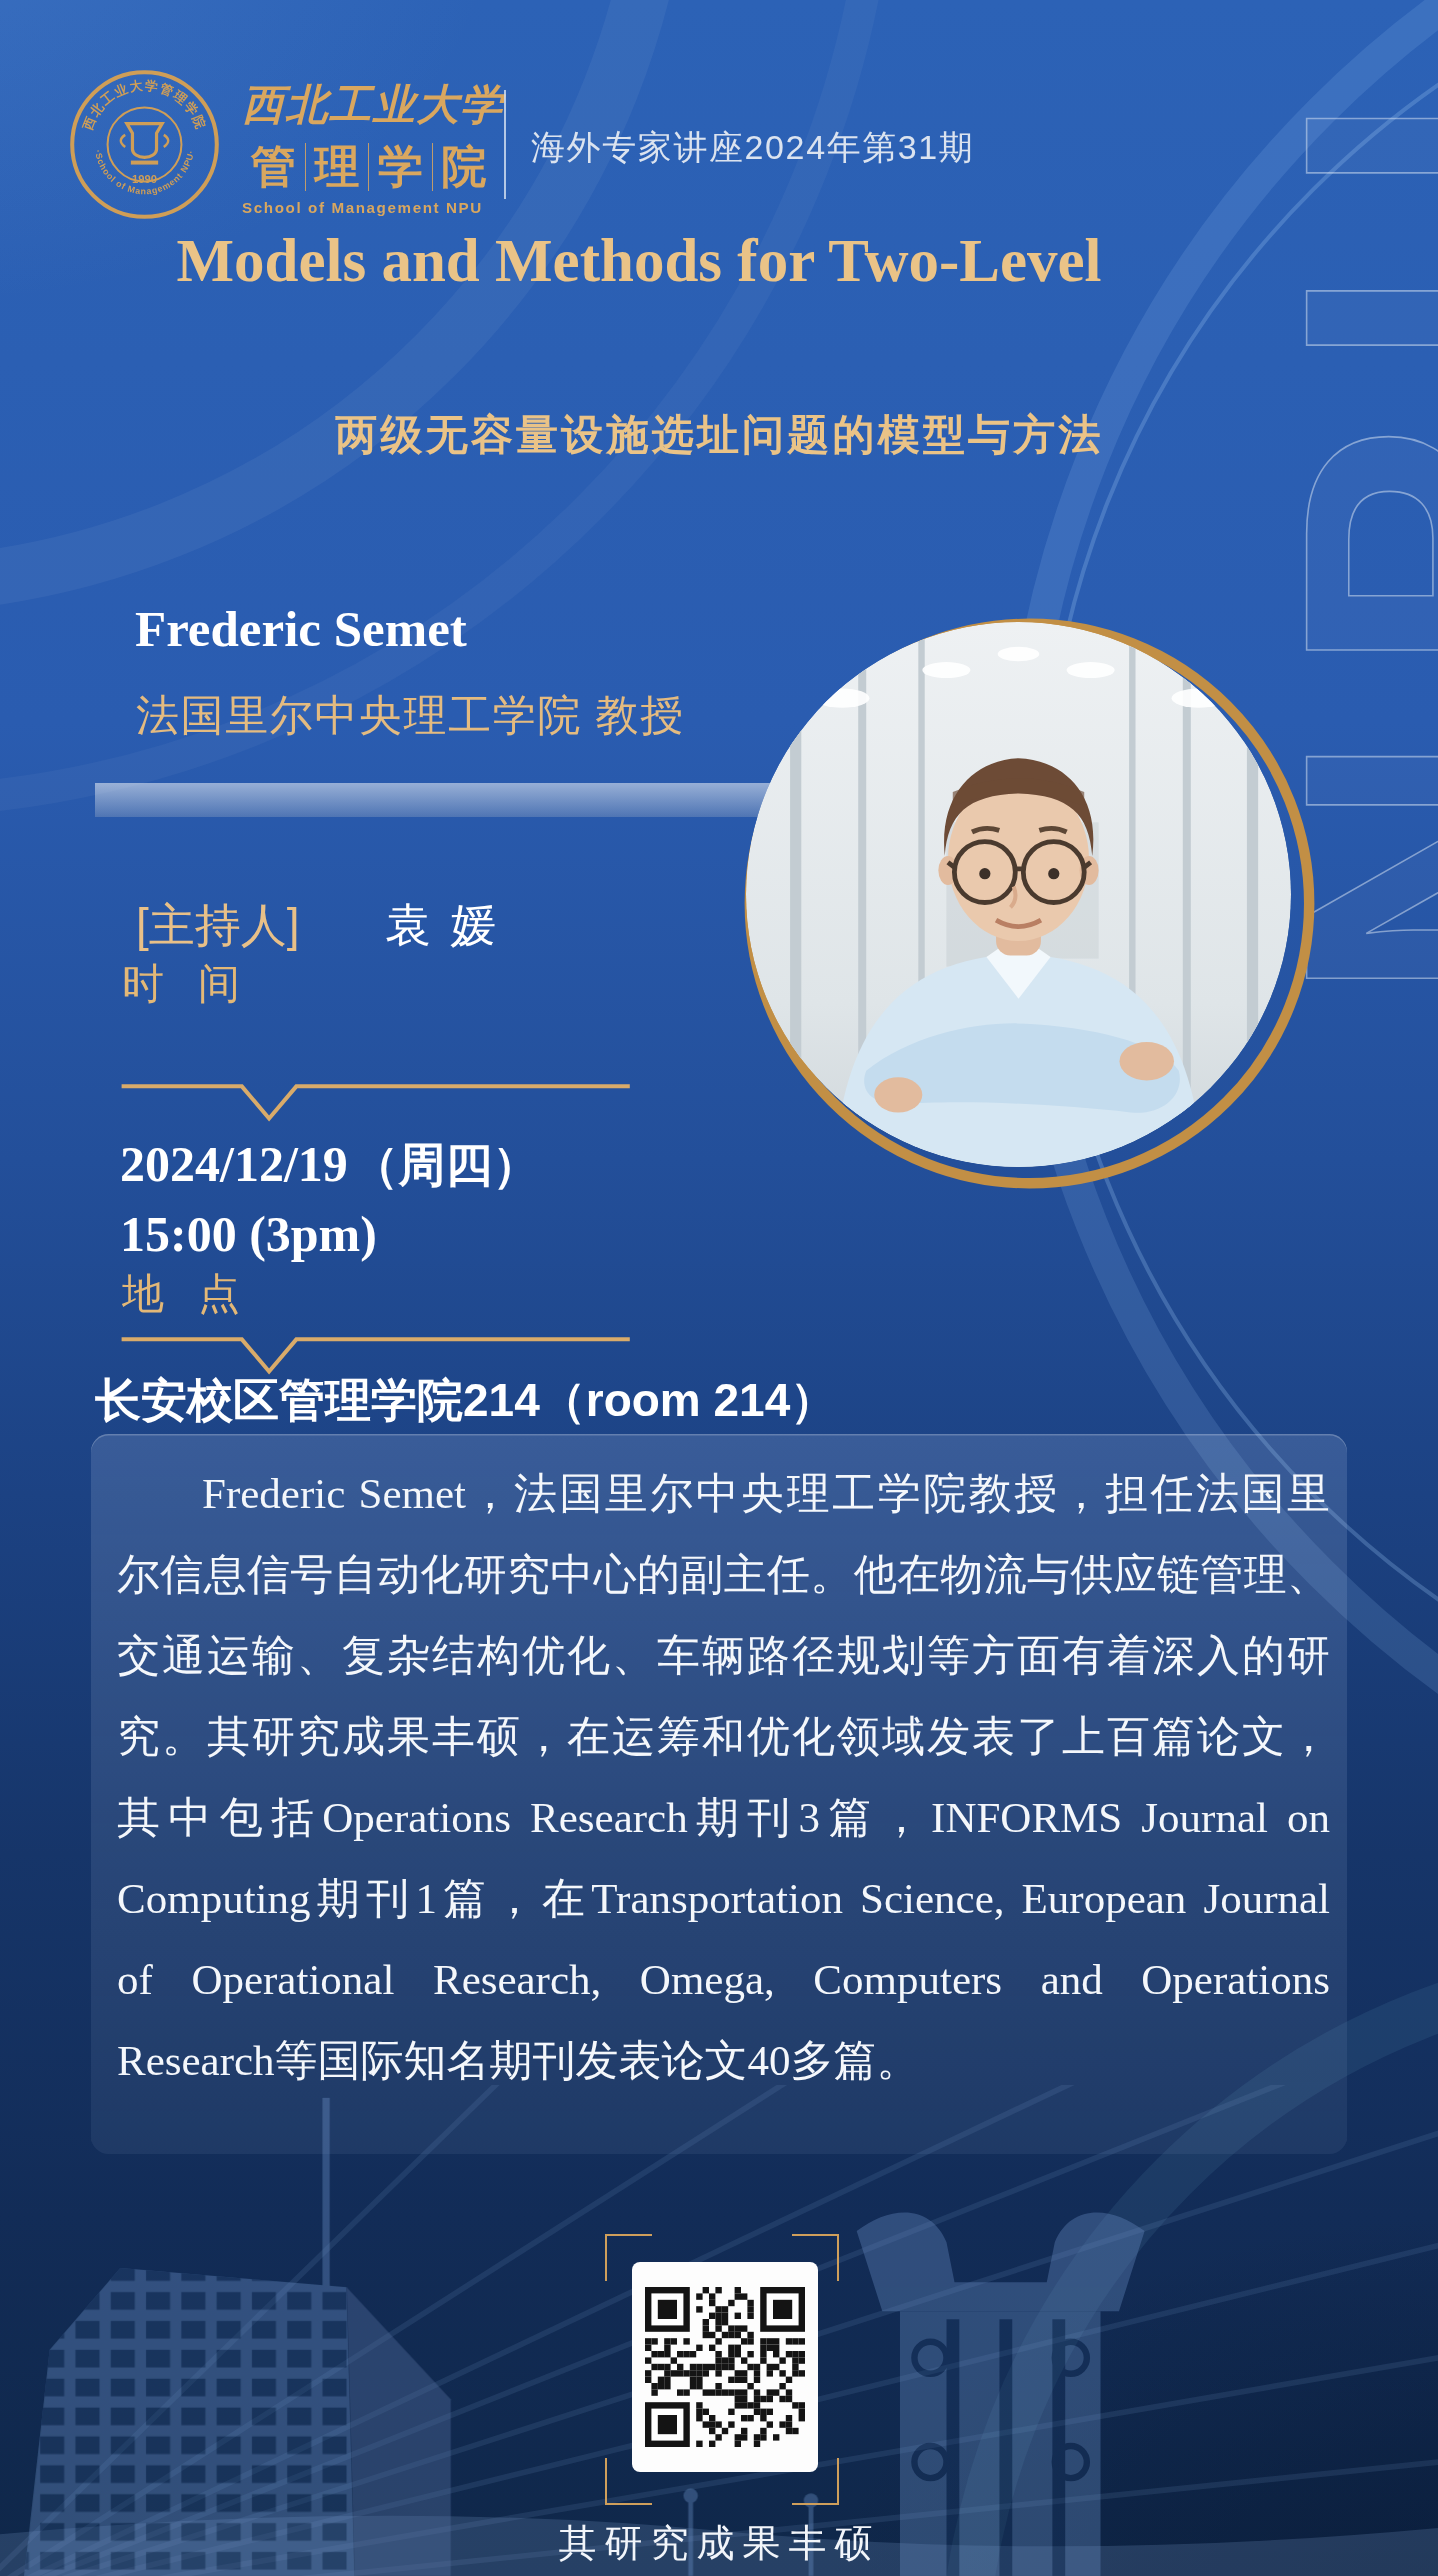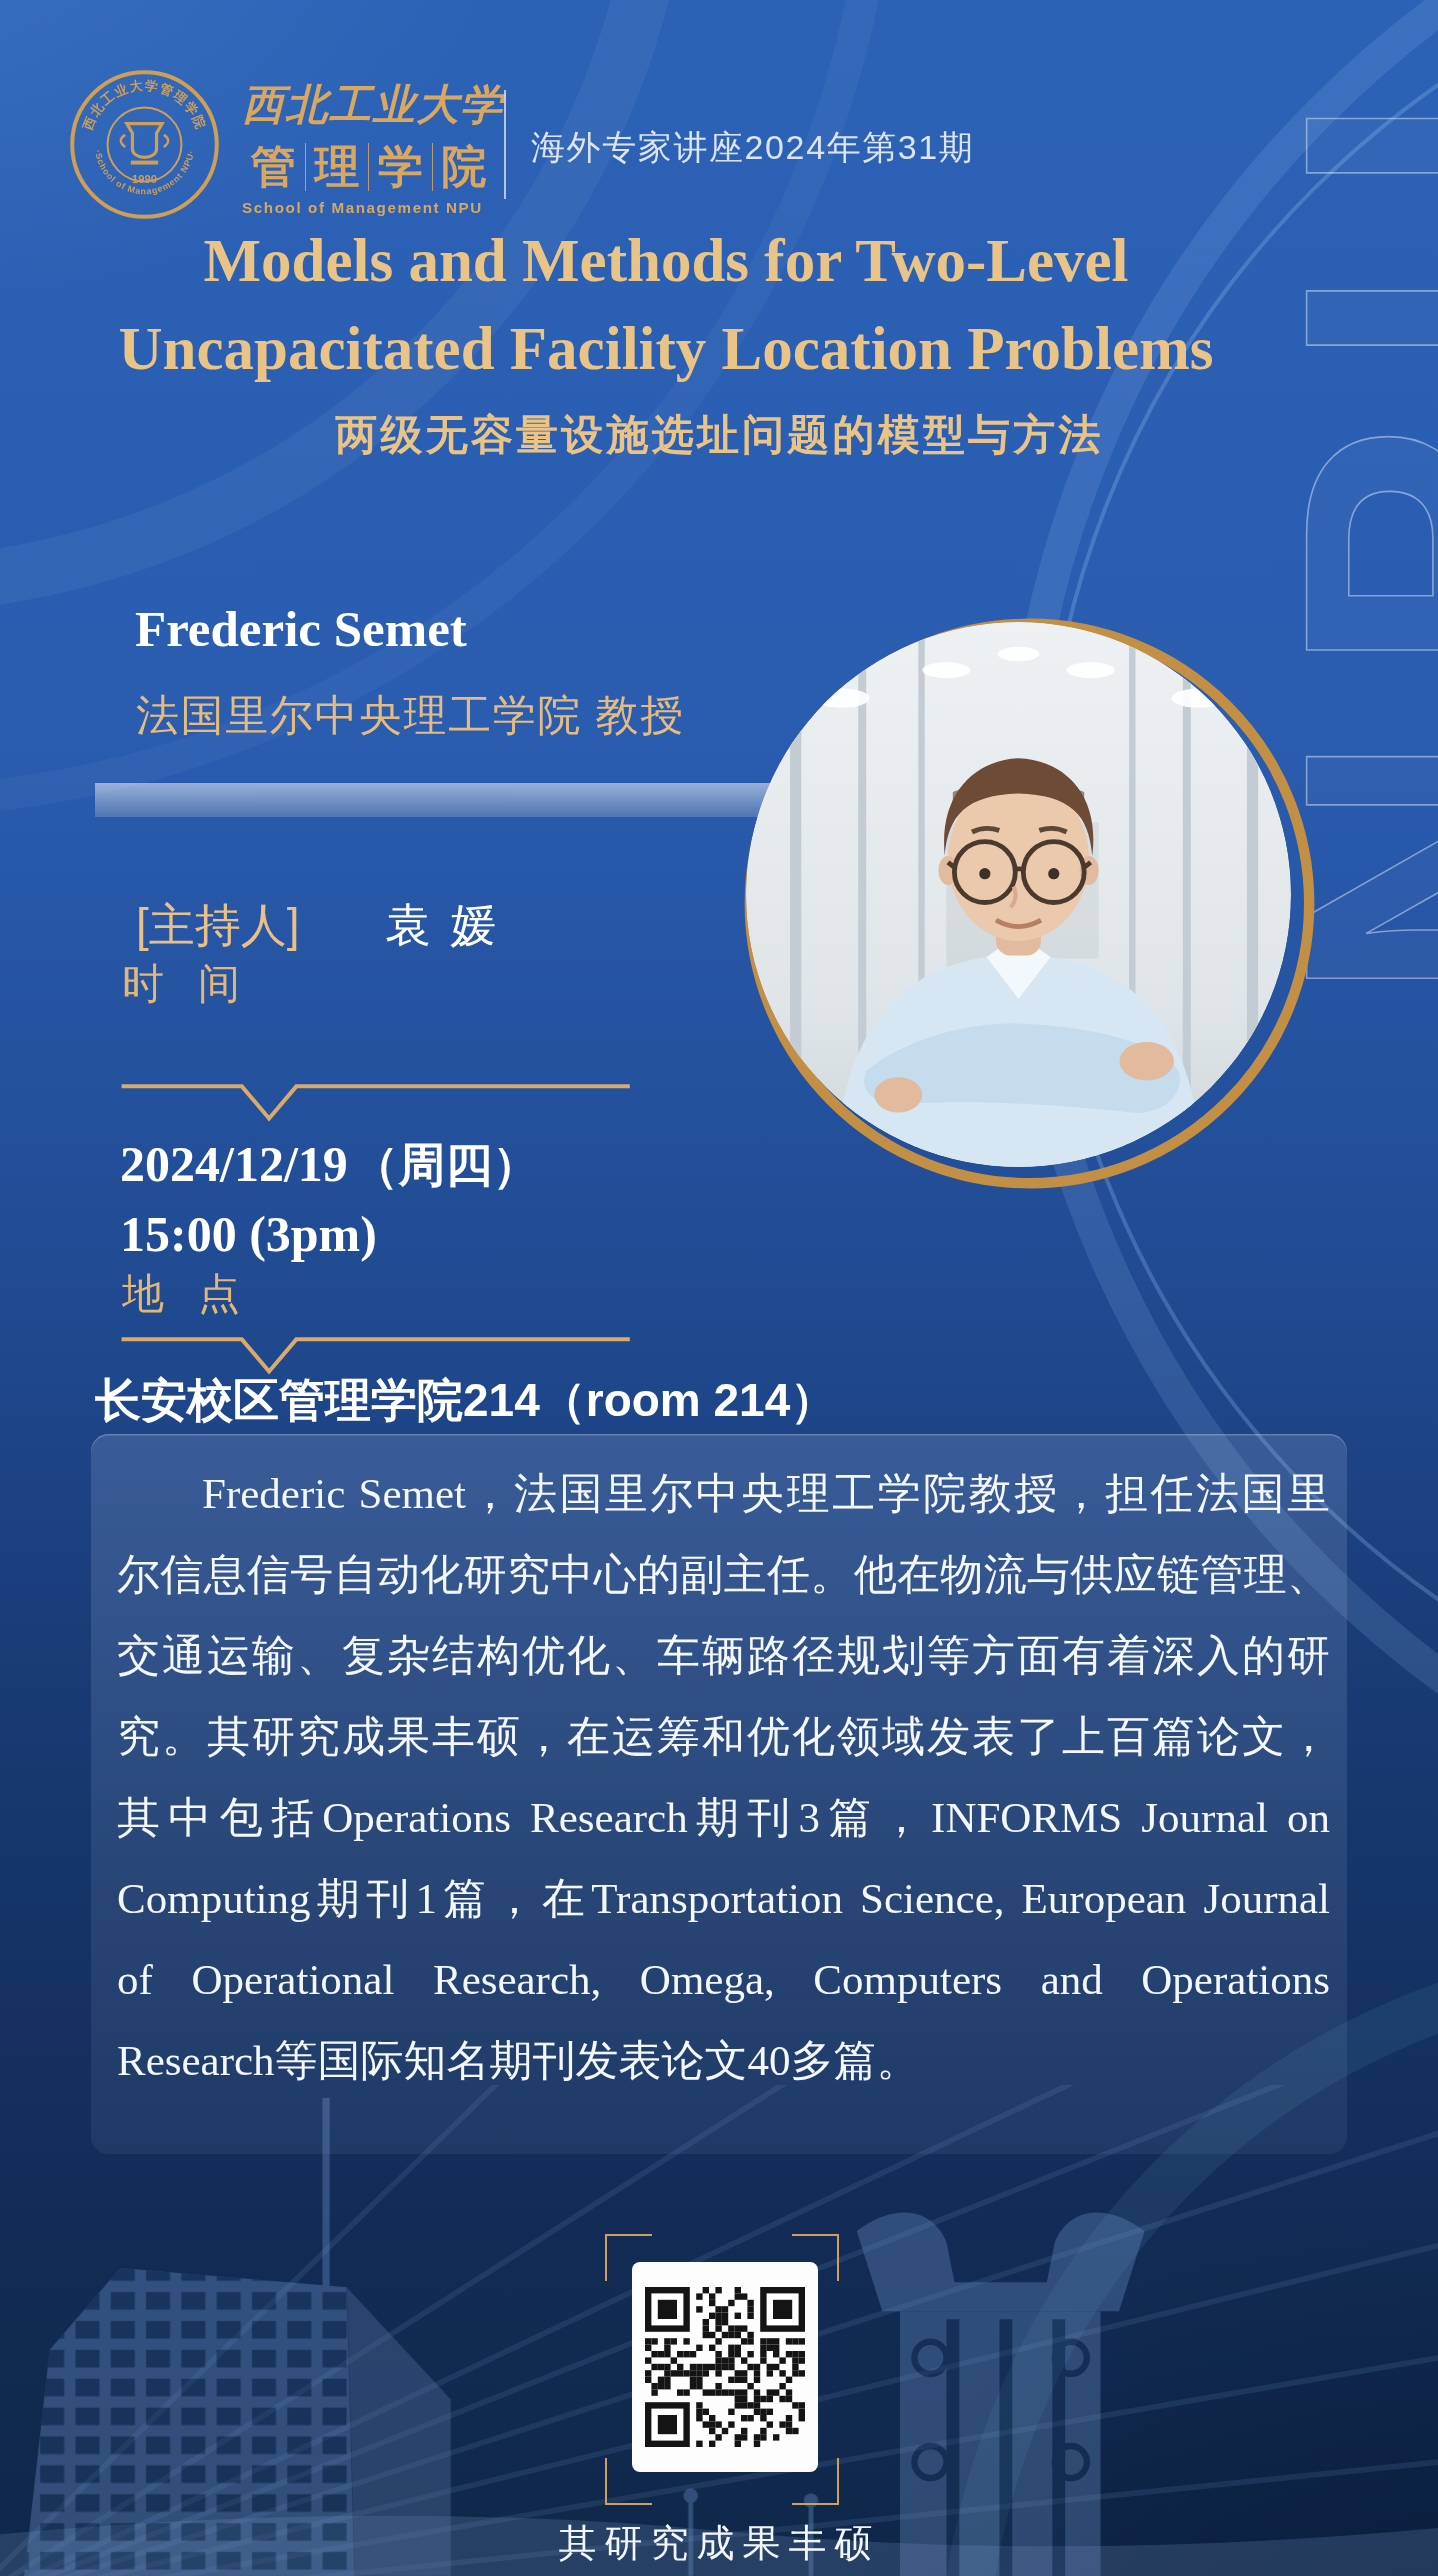--- a/index.html
+++ b/index.html
@@ -34,21 +34,21 @@
   .logo-school{margin-top:9.6px;display:flex;align-items:center;}
   .logo-school span{font-size:45px;font-weight:800;color:#d9a75f;padding:0 8.8px;line-height:48px;}
   .logo-school span + span{border-left:1.6px solid rgba(217,167,95,.85);}
   .logo-en{margin-top:8px;font-size:15.2px;font-weight:700;letter-spacing:1.6px;color:#d9a75f;}
   .hdr-divider{left:504px;top:90px;width:2.4px;height:109px;background:rgba(205,218,238,.85);z-index:6;}
   .hdr-series{left:531px;top:125px;font-size:34px;letter-spacing:1.6px;color:#dbe3ef;z-index:6;}
 
   
   .title-en{left:0;top:226px;width:1278px;text-align:center;
     font-family:"Liberation Serif","DejaVu Serif",serif;font-weight:700;
-    font-size:61px;color:#eac387;z-index:6;padding-left:27px;}
+    font-size:61px;color:#eac387;z-index:6;}
   .title-en2{top:314px;}
   .title-cn{left:0;top:407px;width:1439px;text-align:center;
     font-family:"Liberation Serif","DejaVu Serif",serif;font-weight:700;
     font-size:42px;letter-spacing:3.2px;color:#eac387;z-index:6;}
 
   
   .spk-name{left:135px;top:600px;font-family:"Liberation Serif","DejaVu Serif",serif;
     font-weight:700;font-size:51px;color:#ffffff;z-index:6;}
   .spk-affil{left:136px;top:687px;font-family:Liberation Sans, sans-serif;
     font-size:43px;letter-spacing:1.6px;color:#e4bb80;z-index:6;}
@@ -181,21 +181,20 @@
         <span>理</span>
         <span>学</span>
         <span>院</span>
     </div>
     <div class="logo-en">School of Management  NPU</div>
   </div>
   <div class="abs hdr-divider"></div>
   <div class="abs hdr-series">海外专家讲座2024年第31期</div>
 
   <div class="abs title-en">Models and Methods for Two-Level</div>
-  <div class="abs title-en title-en2">Uncapacitated Facility Location Problems</div>
   <div class="abs title-cn">两级无容量设施选址问题的模型与方法</div>
 
   <div class="abs spk-name">Frederic Semet</div>
   <div class="abs spk-affil">法国里尔中央理工学院  教授</div>
   <div class="abs spk-bar"></div>
 
   <svg class="abs crescent" viewBox="0 0 720 720">
     <circle cx="360" cy="360" r="349" fill="none" stroke="#c28f45" stroke-width="13"></circle>
   </svg>
   <div class="abs photo">

